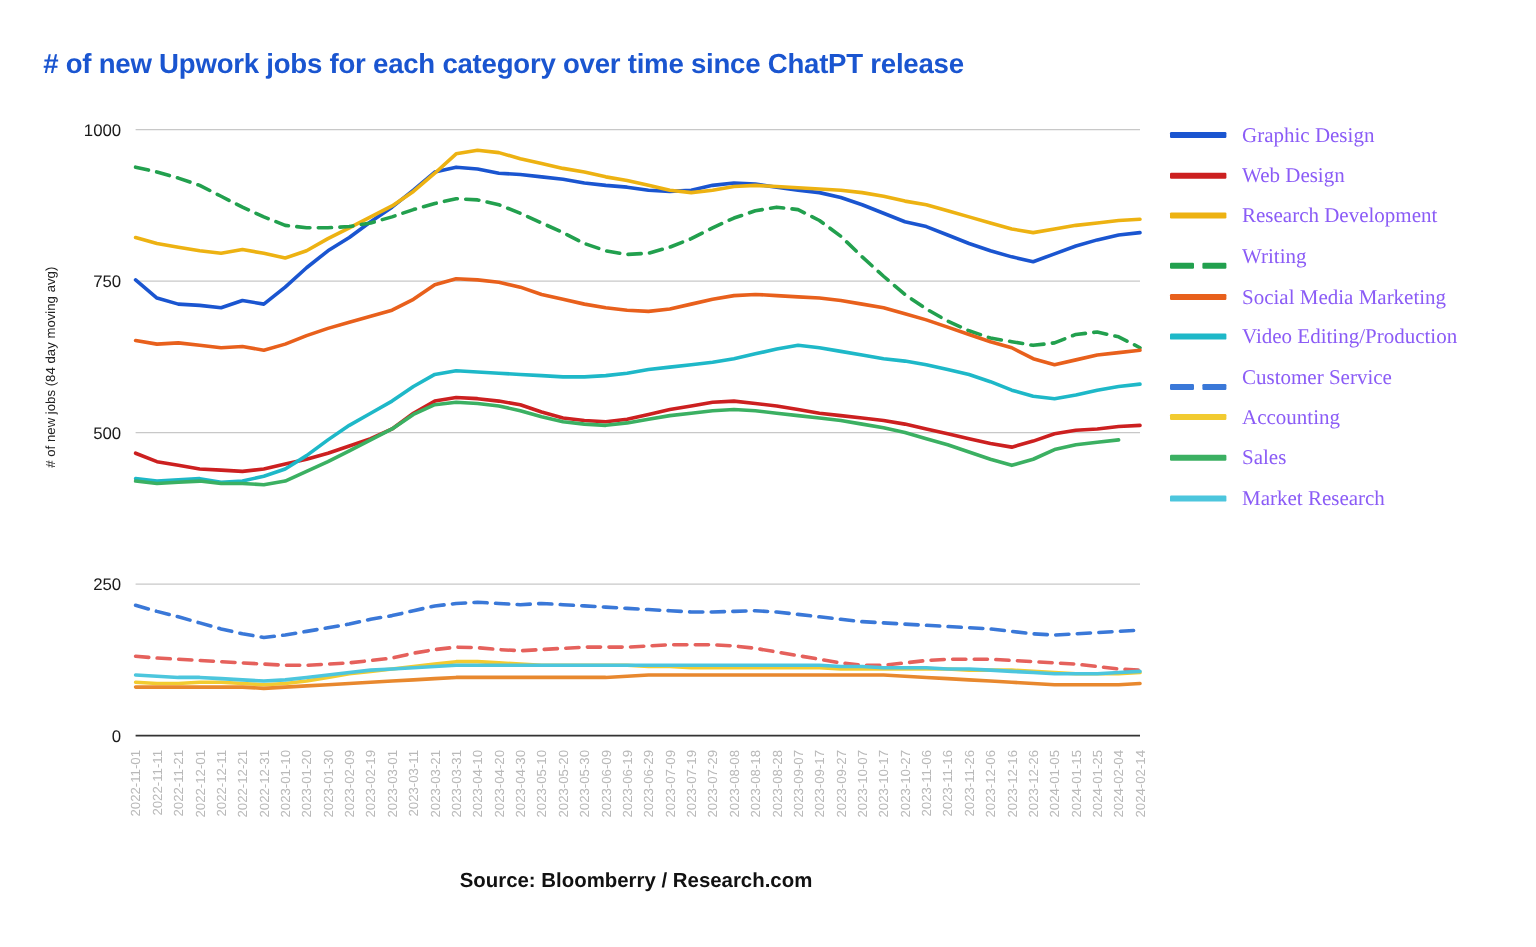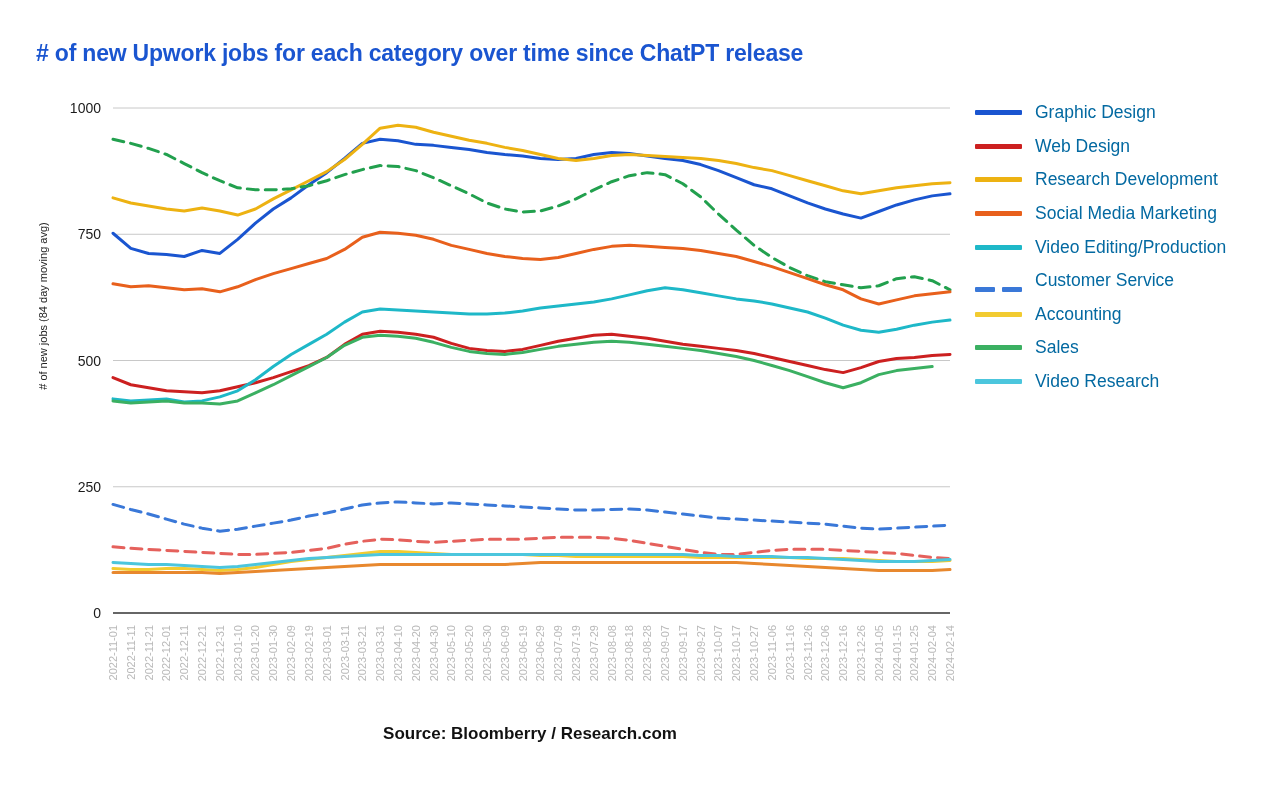--- a/index.html
+++ b/index.html
@@ -46,21 +46,21 @@
     width:47px;height:5px;flex:none;margin-right:13px;border-radius:1px;
   }
   .legend-swatch.dashed{
     height:5px;background:none !important;
   }
   .legend-swatch .dash-a,.legend-swatch .dash-b{
     display:inline-block;width:20px;height:5px;border-radius:1px;
   }
   .legend-swatch .dash-a{margin-right:7px;}
   .legend-label{
-    font-size:17.5px;color:#0369a1;white-space:nowrap;
+    font-size:17.5px;color:#8b5cf6;white-space:nowrap;font-family:Liberation Serif, serif;
   }
 
   .source-note{
     position:absolute;left:0;top:724px;width:1060px;
     text-align:center;
     font-size:17px;font-weight:bold;color:#111;
   }
 
   .xtick-label{
     font-size:11px;
@@ -169,20 +169,24 @@
       </div>
       <div class="legend-item">
         <span class="legend-swatch" style="background: rgb(204, 32, 32);"></span>
         <span class="legend-label">Web Design</span>
       </div>
       <div class="legend-item">
         <span class="legend-swatch" style="background: rgb(237, 178, 18);"></span>
         <span class="legend-label">Research Development</span>
       </div>
       <div class="legend-item">
+        <span class="legend-swatch dashed"><span class="dash-a" style="background: rgb(34, 160, 78);"></span><span class="dash-b" style="background: rgb(34, 160, 78);"></span></span>
+        <span class="legend-label">Writing</span>
+      </div>
+      <div class="legend-item">
         <span class="legend-swatch" style="background: rgb(232, 96, 28);"></span>
         <span class="legend-label">Social Media Marketing</span>
       </div>
       <div class="legend-item">
         <span class="legend-swatch" style="background: rgb(30, 184, 200);"></span>
         <span class="legend-label">Video Editing/Production</span>
       </div>
       <div class="legend-item">
         <span class="legend-swatch dashed"><span class="dash-a" style="background: rgb(58, 120, 216);"></span><span class="dash-b" style="background: rgb(58, 120, 216);"></span></span>
         <span class="legend-label">Customer Service</span>
@@ -190,19 +194,19 @@
       <div class="legend-item">
         <span class="legend-swatch" style="background: rgb(242, 203, 48);"></span>
         <span class="legend-label">Accounting</span>
       </div>
       <div class="legend-item">
         <span class="legend-swatch" style="background: rgb(59, 176, 98);"></span>
         <span class="legend-label">Sales</span>
       </div>
       <div class="legend-item">
         <span class="legend-swatch" style="background: rgb(76, 198, 221);"></span>
-        <span class="legend-label">Video Research</span>
+        <span class="legend-label">Market Research</span>
       </div>
     </div>
 
   <div class="source-note">Source: Bloomberry / Research.com</div>
 
 </div>
 
 </body></html>

